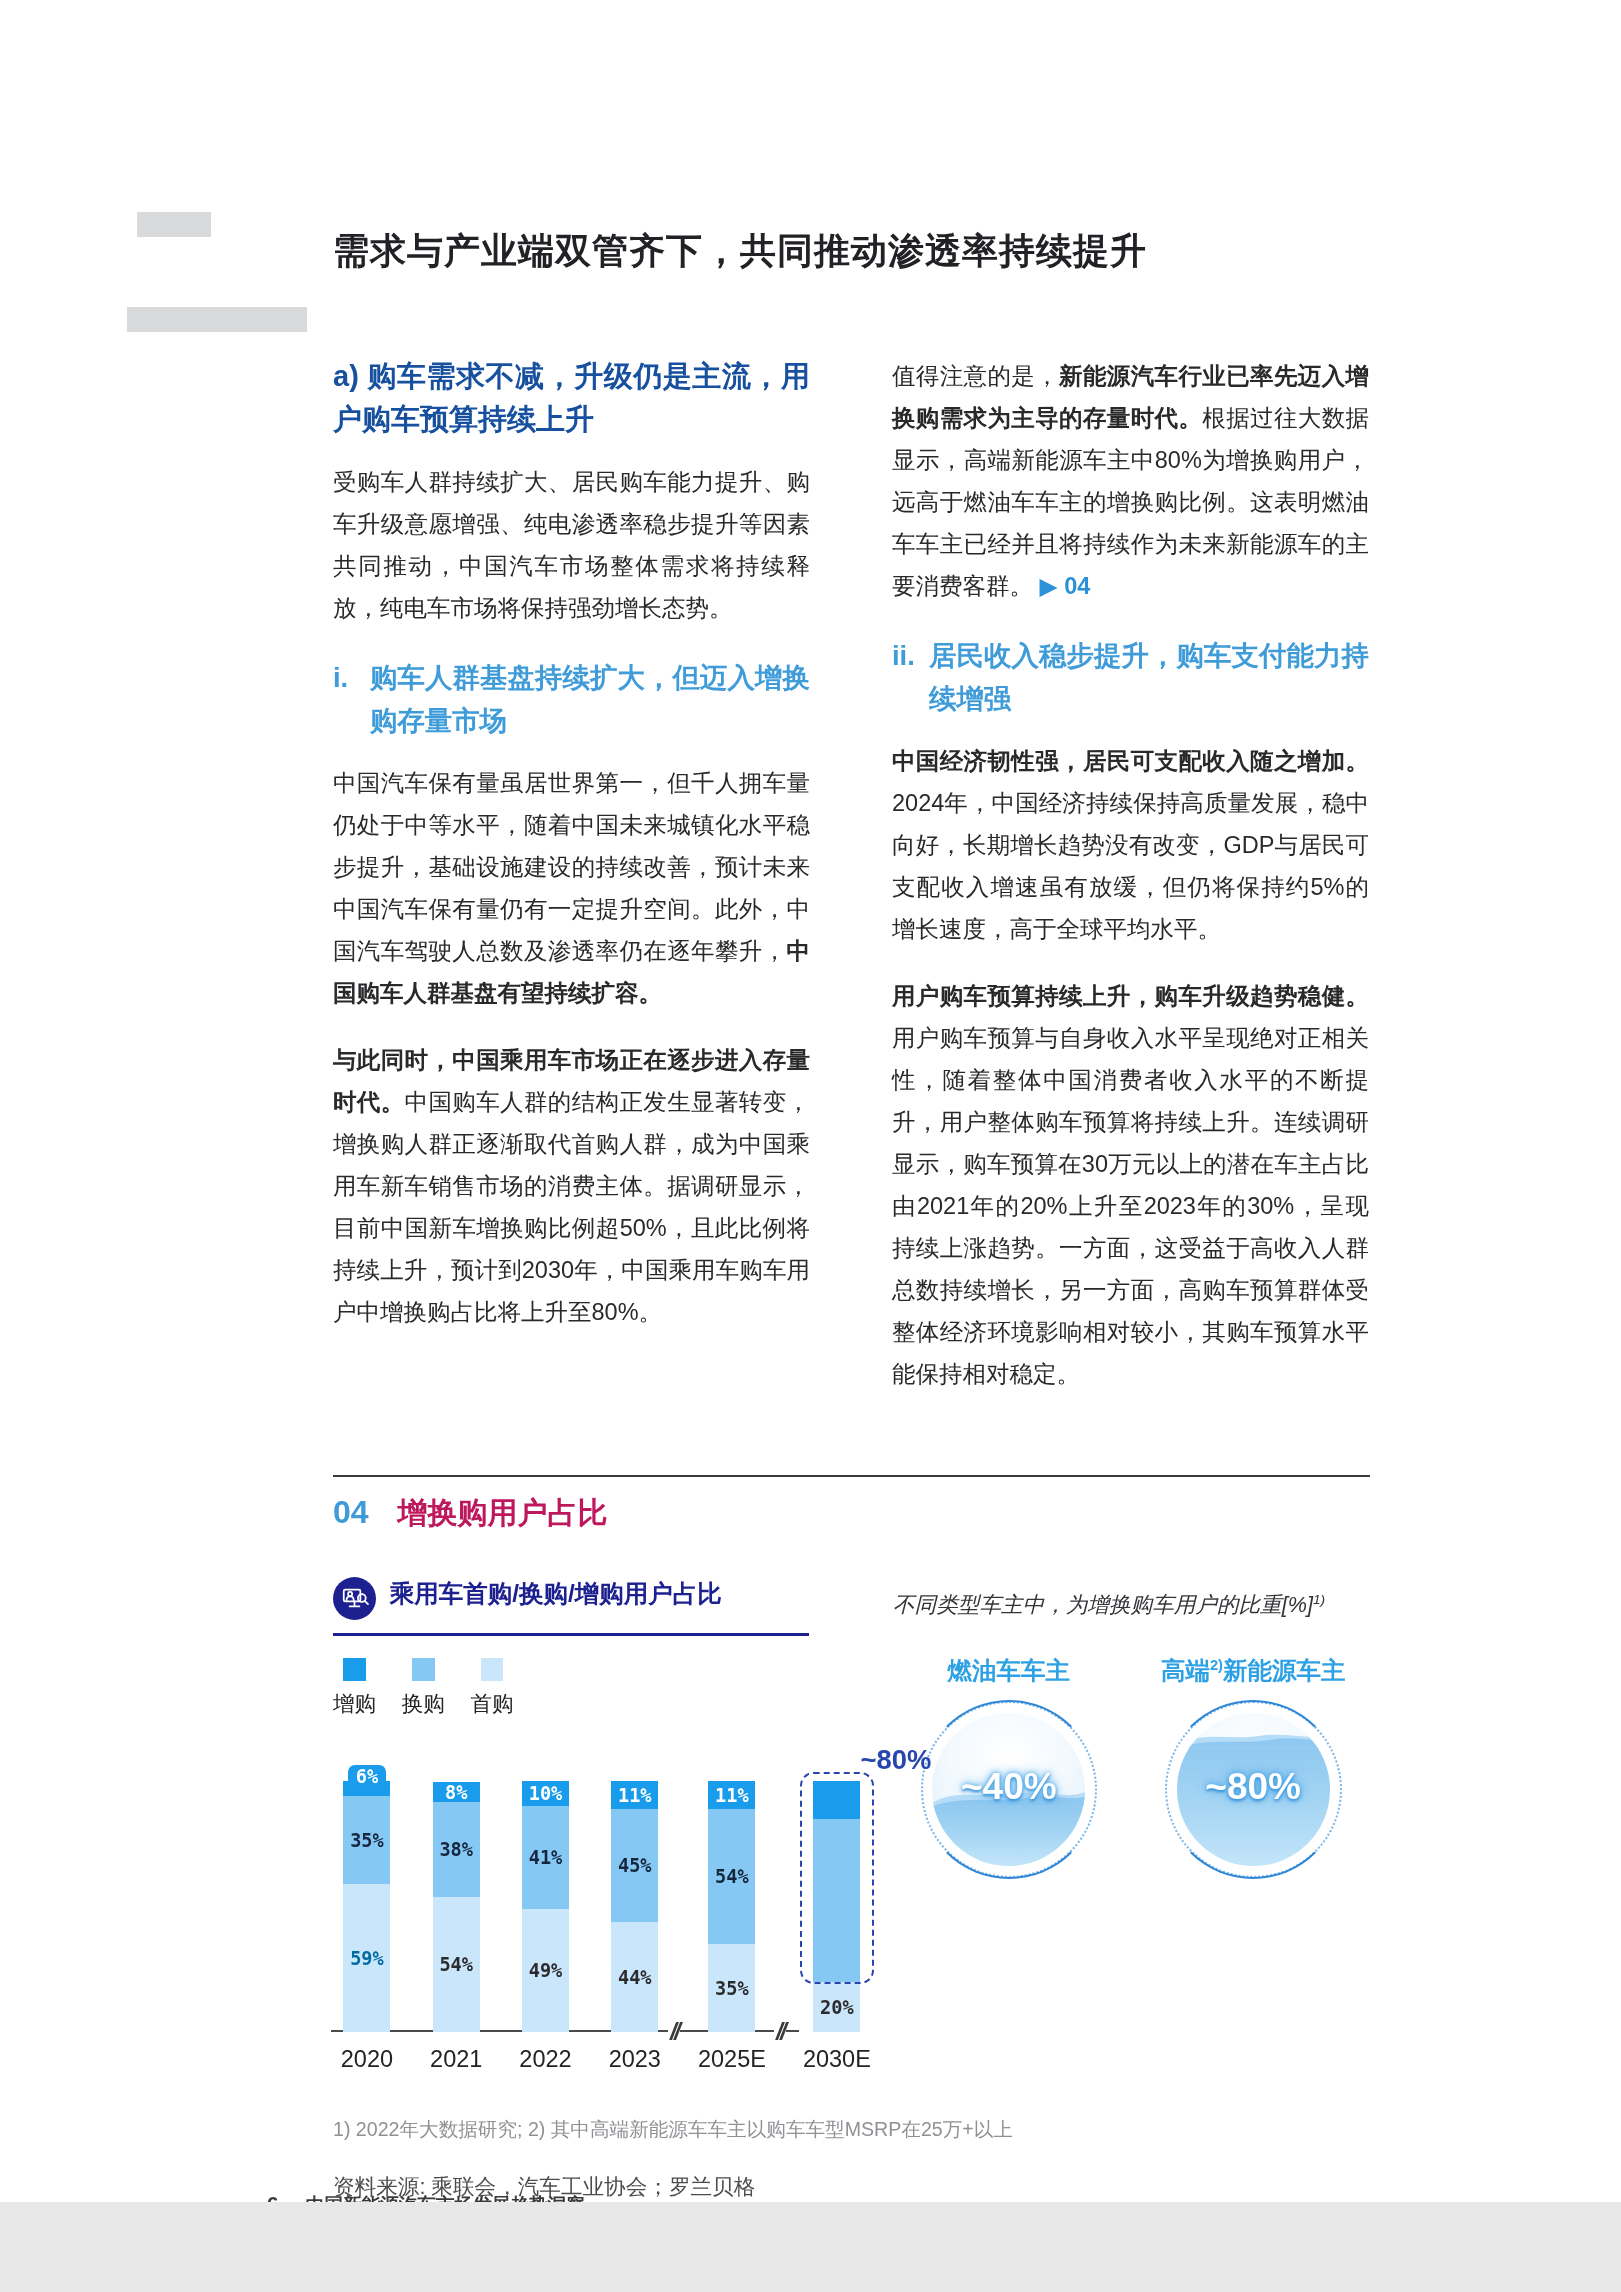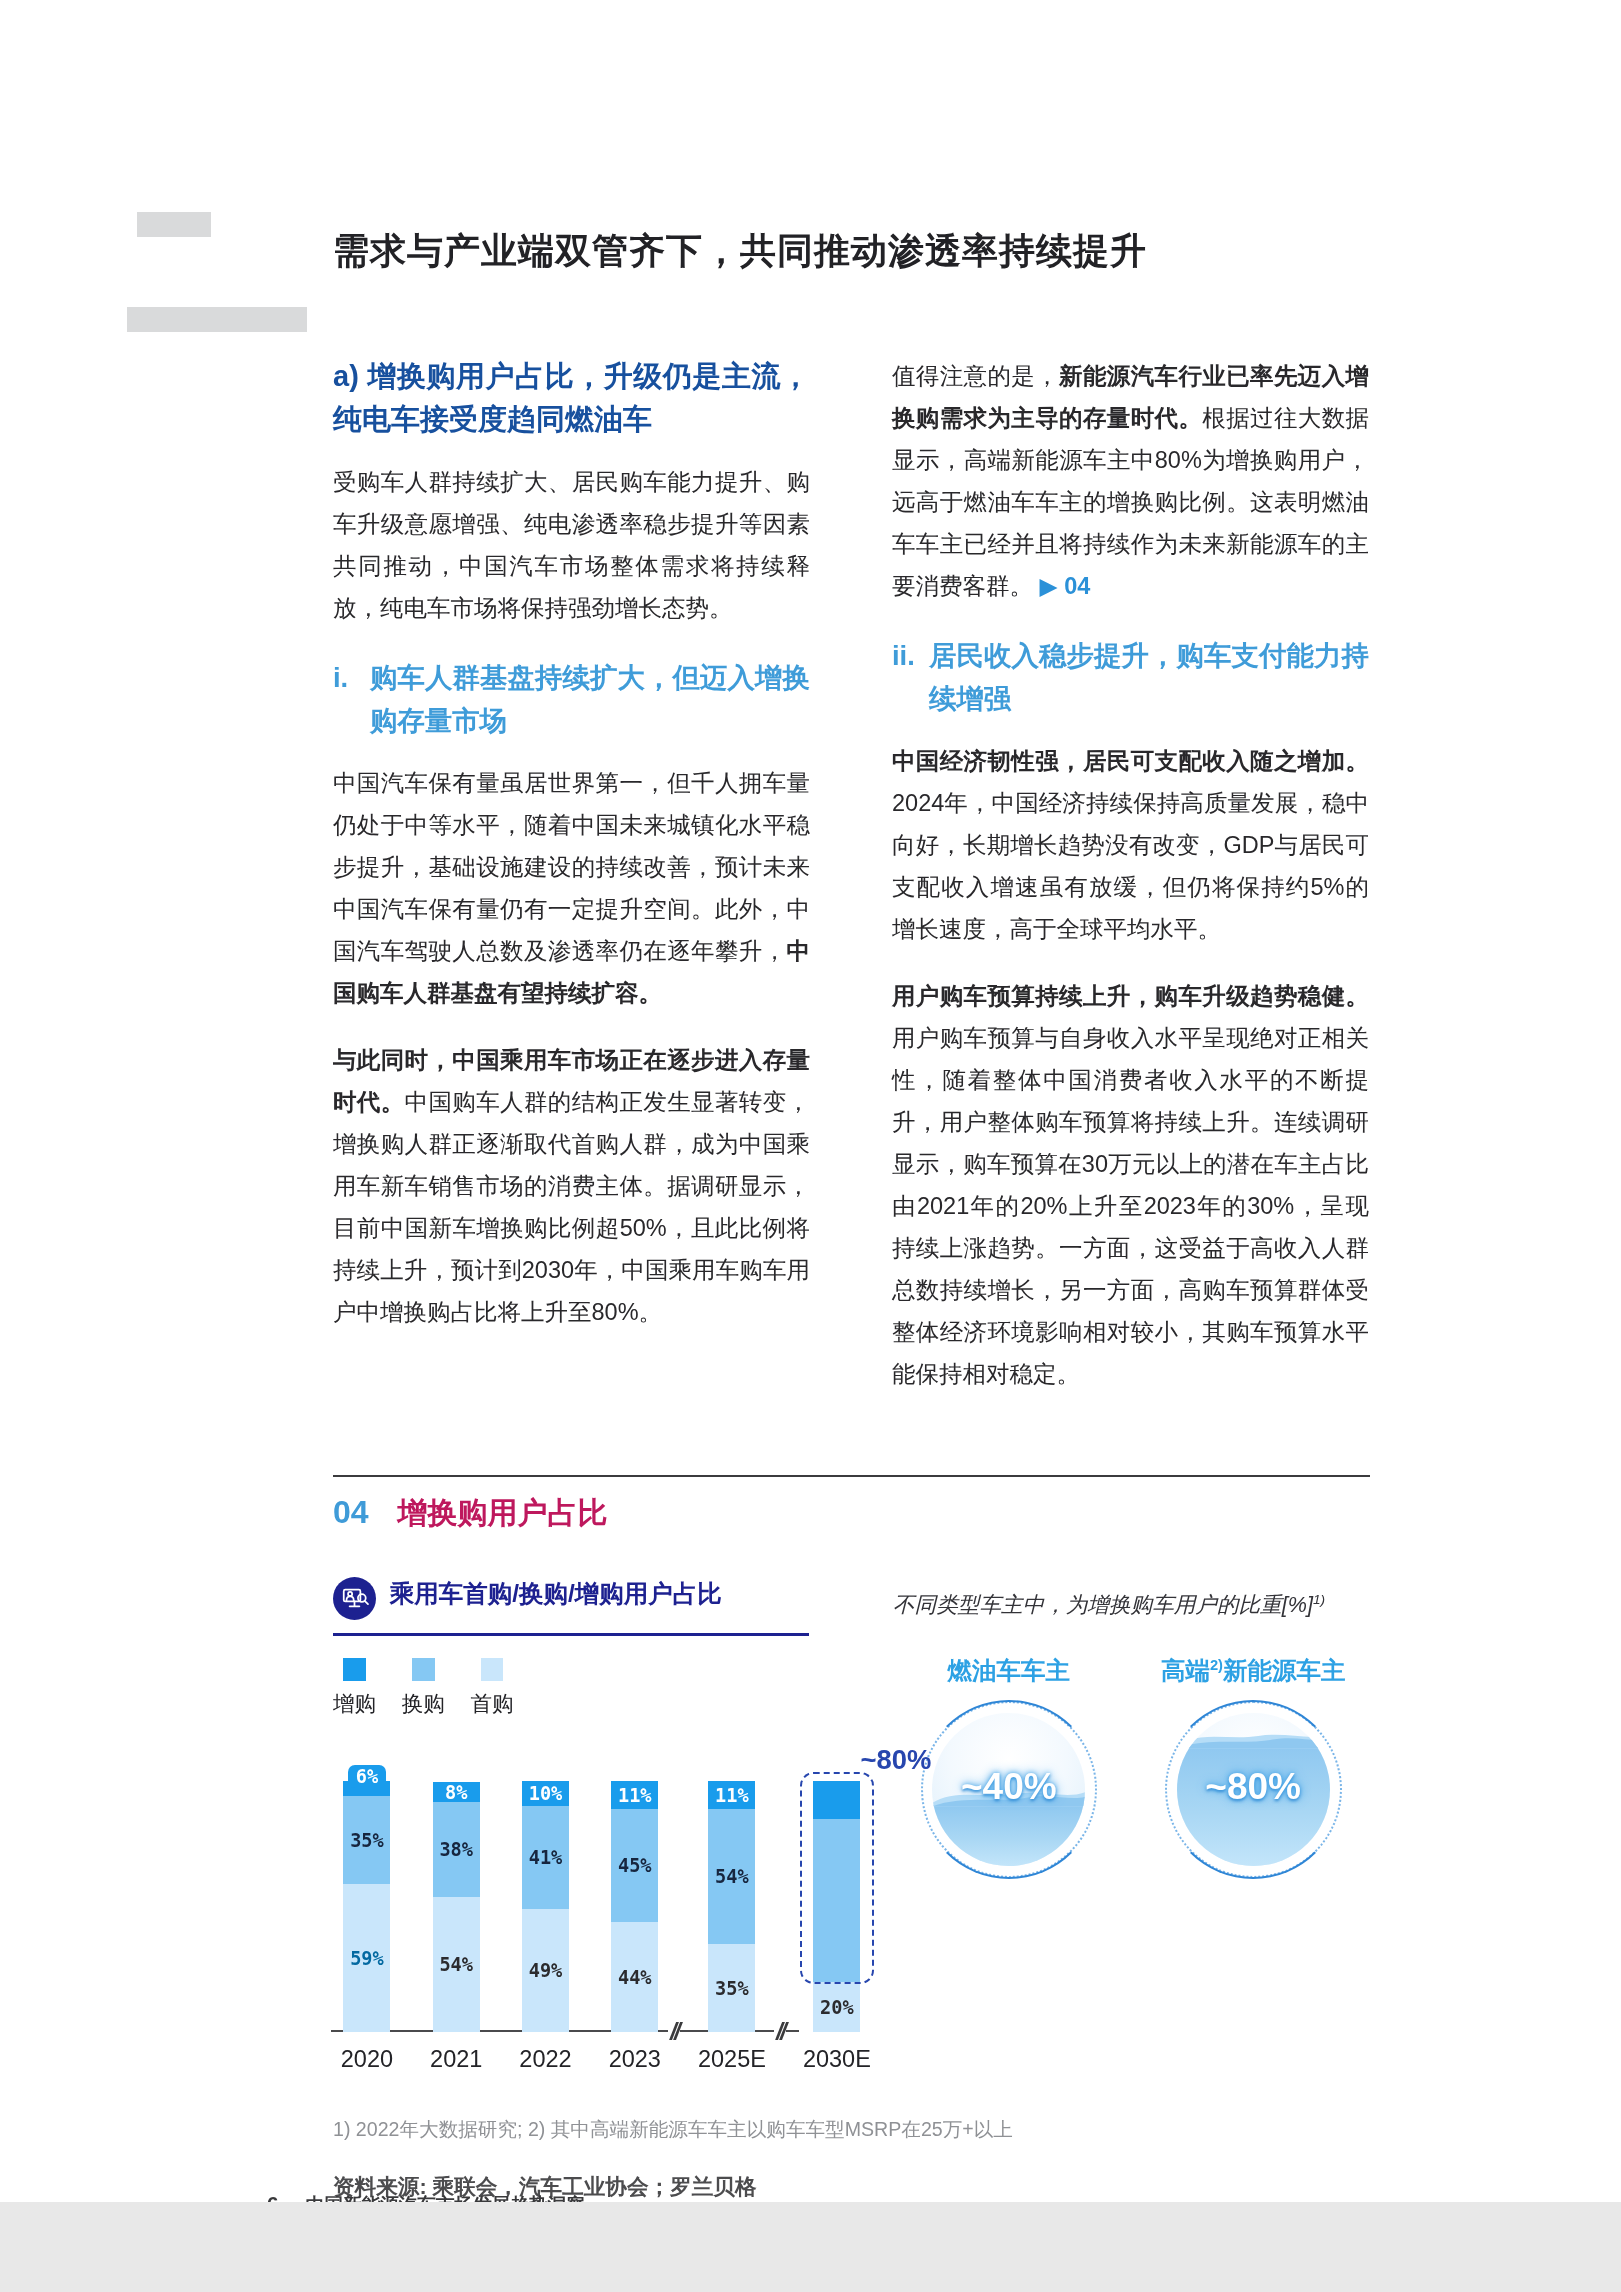--- a/index.html
+++ b/index.html
@@ -107,21 +107,21 @@
   .water{position:absolute; left:0; right:0; bottom:0;
     background:linear-gradient(180deg,#8fc8f0 0%, #a9d7f4 55%, #c3e5fa 100%);}
   .wave{position:absolute; top:-19.6px; left:0; width:100%; height:21.6px;}
   .gauge-value{
     position:absolute; left:0; right:0; top:50%; transform:translateY(-54%);
     font-size:37px; font-weight:800; color:#ffffff; z-index:2;
     text-shadow:0 0 4.9px #4aa7e8, 0 0 10.8px #4aa7e8, 0 2px 2.9px rgba(30,120,200,.85);
   }
 
   .footnote{margin-top:39px; font-size:19.6px; color:#8f9195;}
-  .source{margin-top:29px; font-size:21.6px; color:#4c4c4e;font-weight:bold;}
+  .source{margin-top:29px; font-size:21.6px; color:#4c4c4e;}
 
   
   .page-footer{
     position:absolute; left:267px; top:2192px; display:flex; align-items:baseline; gap:27.4px;
     color:#39393b;
   }
   .page-footer .num{font-size:20.6px; font-weight:600;}
   .page-footer .txt{font-size:18.6px; font-weight:600;}
 </style>
 </head>
@@ -130,21 +130,21 @@
 <div class="page">
 
   <div class="deco1"></div>
   <div class="deco2"></div>
 
   <h1 class="page-title">需求与产业端双管齐下，共同推动渗透率持续提升</h1>
 
   <div class="columns">
 
     <div class="col">
-      <h2 class="a-heading">a) 增换购用户占比，升级仍是主流，纯电车接受度趋同燃油车</h2>
+      <h2 class="a-heading">a) 购车需求不减，升级仍是主流，用户购车预算持续上升</h2>
       <p>受购车人群持续扩大、居民购车能力提升、购车升级意愿增强、纯电渗透率稳步提升等因素共同推动，中国汽车市场整体需求将持续释放，纯电车市场将保持强劲增长态势。</p>
       <div class="subhead">
         <span class="num">i.</span>
         <span class="txt">购车人群基盘持续扩大，但迈入增换购存量市场</span>
       </div>
       <p><span>中国汽车保有量虽居世界第一，但千人拥车量仍处于中等水平，随着中国未来城镇化水平稳步提升，基础设施建设的持续改善，预计未来中国汽车保有量仍有一定提升空间。此外，中国汽车驾驶人总数及渗透率仍在逐年攀升，</span><span class="b">中国购车人群基盘有望持续扩容。</span></p>
       <p><span class="b">与此同时，中国乘用车市场正在逐步进入存量时代。</span><span>中国购车人群的结构正发生显著转变，增换购人群正逐渐取代首购人群，成为中国乘用车新车销售市场的消费主体。据调研显示，目前中国新车增换购比例超50%，且此比例将持续上升，预计到2030年，中国乘用车购车用户中增换购占比将上升至80%。</span></p>
     </div>
 
     <div class="col">

